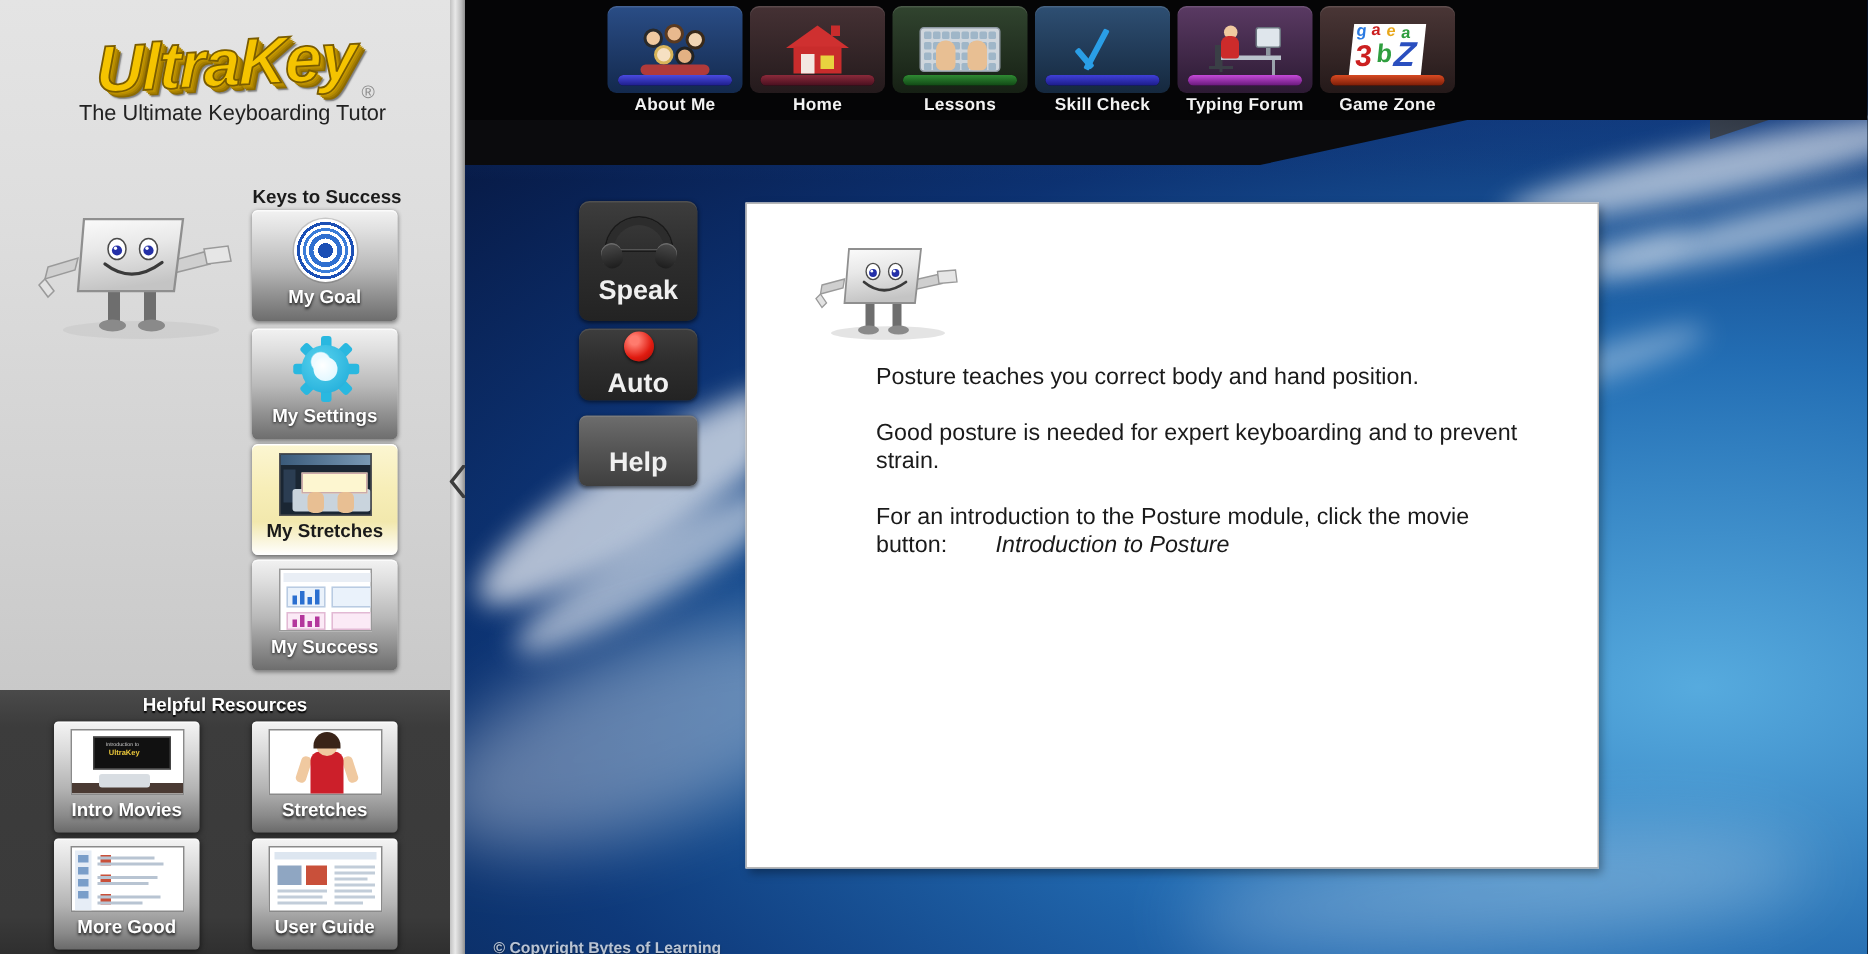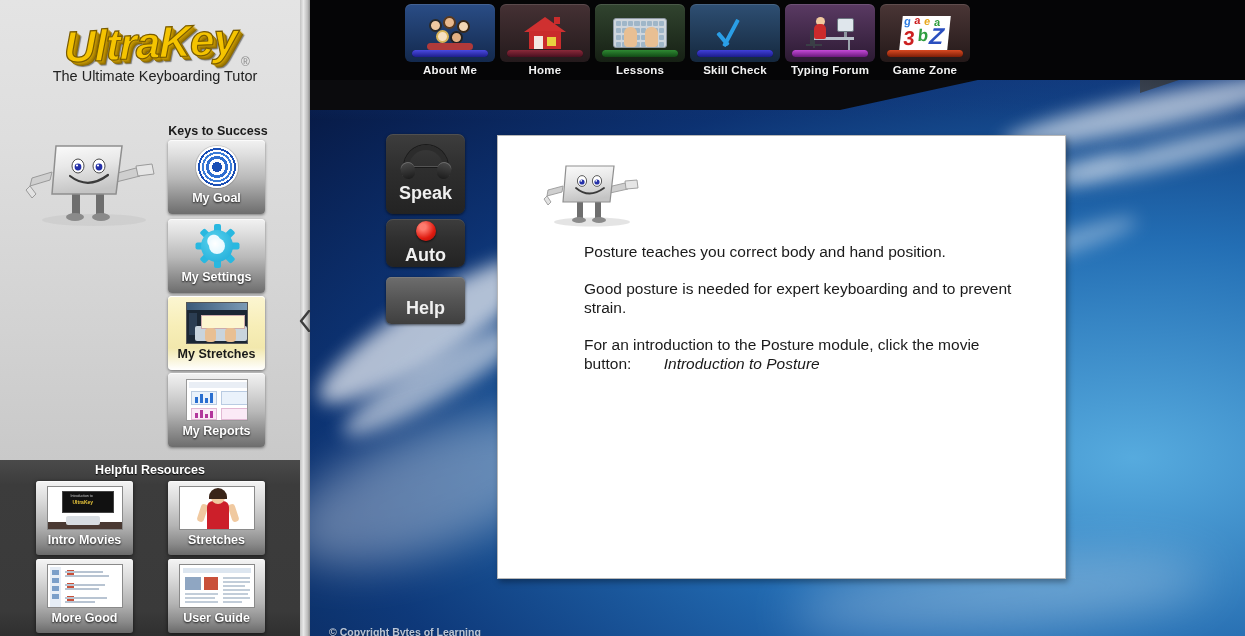--- a/index.html
+++ b/index.html
@@ -566,21 +566,21 @@
             <div class="chart2"></div>
             <div class="chart3">
                 <i class="bar" style="left:3px;height:5px;background:#b3379c;"></i>
                 <i class="bar" style="left:8px;height:8px;background:#b3379c;"></i>
                 <i class="bar" style="left:13px;height:4px;background:#b3379c;"></i>
                 <i class="bar" style="left:18px;height:7px;background:#b3379c;"></i>
               </div>
             <div class="chart4"></div>
           </div>
         </div>
-        <div class="klabel">My Reports</div>
+        <div class="klabel">My Success</div>
       </div>
     </div>
 
     <div id="sidebar-bottom"></div>
     <div class="section-head" id="resources-head">Helpful Resources</div>
 
     <div class="resbtn" id="rb-stretch">
       <div class="rthumb rt-stretch">
         <div class="parm pa1"></div>
           <div class="parm pa2"></div>

